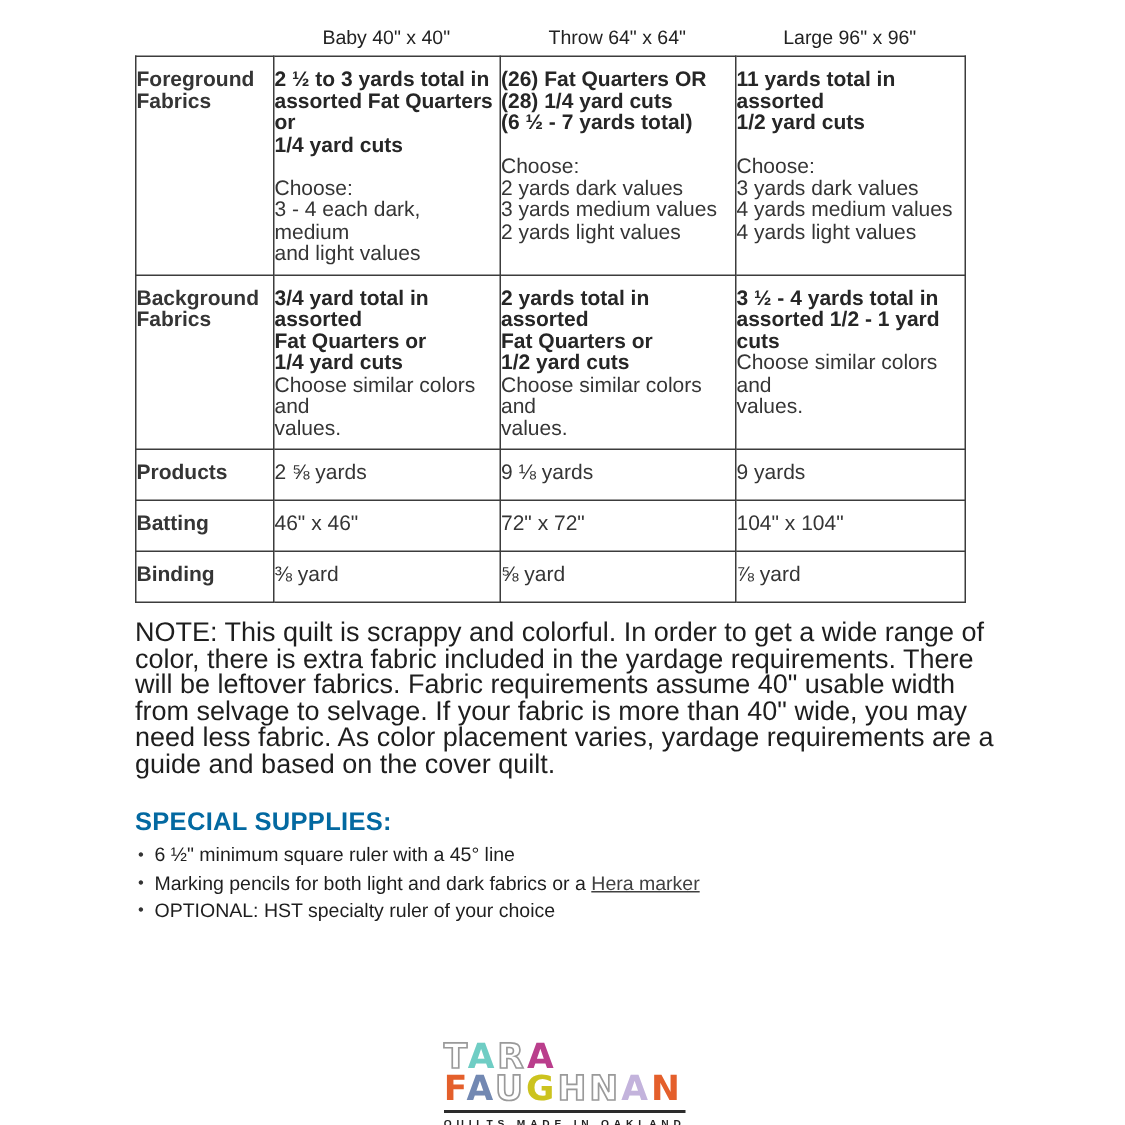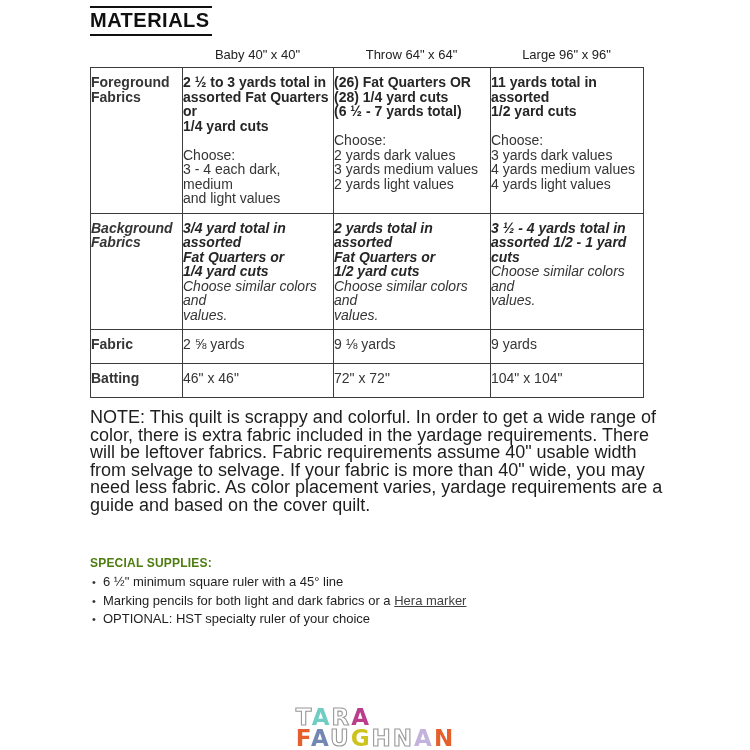--- a/index.html
+++ b/index.html
@@ -24,28 +24,28 @@
   table.materials { border-collapse:collapse; margin-top:5px; width:553px; table-layout:fixed; }
   table.materials td {
     border:1.5px solid #3c3c3c; vertical-align:top; padding:7px 0;
     font-size:14px; line-height:14.5px; color:#353535;
   }
   td.lbl {
     font-size:14.5px; font-weight:bold; color:#1c1c1c; line-height:17px;
     padding-top:9px; padding-left:9px; white-space:pre-line;
   }
   tr.row-1 td { height:133px; }
-  tr.row-2 td { height:82px;font-style:italic; }
+  tr.row-2 td { height:82px; }
   tr.row-s td { height:34px; }
   .b { display:block; font-weight:bold; color:#262626; white-space:pre-line; }
   .r { display:block; white-space:pre-line; }
 
   .note { margin-top:11px; font-size:18px; line-height:17.5px; color:#1e1e1e; width:573px; }
 
-  .supplies-h { margin-top:42px; font-size:12px; font-weight:bold; letter-spacing:0.2px; color:#4d7c0f; }
+  .supplies-h { margin-top:20px; font-size:17px; font-weight:bold; letter-spacing:0.2px; color:#0369a1; }
   ul.supplies { list-style:none; margin-top:3px; }
   ul.supplies li { font-size:13px; line-height:18.5px; color:#1e1e1e; padding-left:13px; position:relative; }
   ul.supplies li::before { content:"\2022"; position:absolute; left:2px; top:0; font-size:11px; color:#333; }
   a.link { color:#404040; text-decoration:underline; cursor:pointer; }
 
   .logo { margin:78px auto 0; width:fit-content; }
   .logo-line {
     font-family:"DejaVu Sans",sans-serif; font-weight:bold; font-size:23px;
     line-height:21px; letter-spacing:2px; white-space:nowrap;
   }
@@ -56,21 +56,20 @@
   }
 
   .footer { margin-top:12px; font-size:9.8px; line-height:12.5px; color:#1a1a1a; width:575px; }
 </style>
 </head>
 <body>
 
 <div class="page">
   <div class="content">
 
-    <h1 class="title">MATERIALS</h1>
 
     <div class="size-headers">
       <div></div>
       <div>Baby 40" x 40"</div>
       <div>Throw 64" x 64"</div>
       <div>Large 96" x 96"</div>
     </div>
 
     <table class="materials">
       <colgroup>
@@ -130,41 +129,53 @@
 values.</span>
             </td>
           <td>
               <span class="b">3 ½ - 4 yards total in
 assorted 1/2 - 1 yard cuts</span>
               <span class="r">Choose similar colors and
 values.</span>
             </td>
         </tr>
         <tr class="row-s">
-          <td class="lbl">Fabric</td>
+          <td class="lbl">Products</td>
           <td>
               <span class="r">2 ⅝ yards</span>
             </td>
           <td>
               <span class="r">9 ⅛ yards</span>
             </td>
           <td>
               <span class="r">9 yards</span>
             </td>
         </tr>
         <tr class="row-s">
           <td class="lbl">Batting</td>
           <td>
               <span class="r">46" x 46"</span>
             </td>
           <td>
               <span class="r">72" x 72"</span>
             </td>
           <td>
               <span class="r">104" x 104"</span>
+            </td>
+        </tr>
+        <tr class="row-s">
+          <td class="lbl">Binding</td>
+          <td>
+              <span class="r">⅜ yard</span>
+            </td>
+          <td>
+              <span class="r">⅝ yard</span>
+            </td>
+          <td>
+              <span class="r">⅞ yard</span>
             </td>
         </tr>
       </tbody>
     </table>
 
     <p class="note">NOTE: This quilt is scrappy and colorful. In order to get a wide range of color, there is extra fabric included in the yardage requirements. There will be leftover fabrics. Fabric requirements assume 40" usable width from selvage to selvage. If your fabric is more than 40" wide, you may need less fabric. As color placement varies, yardage requirements are a guide and based on the cover quilt.</p>
 
     <h2 class="supplies-h">SPECIAL SUPPLIES:</h2>
     <ul class="supplies">
       <li><span>6 ½" minimum square ruler with a 45° line</span></li>

